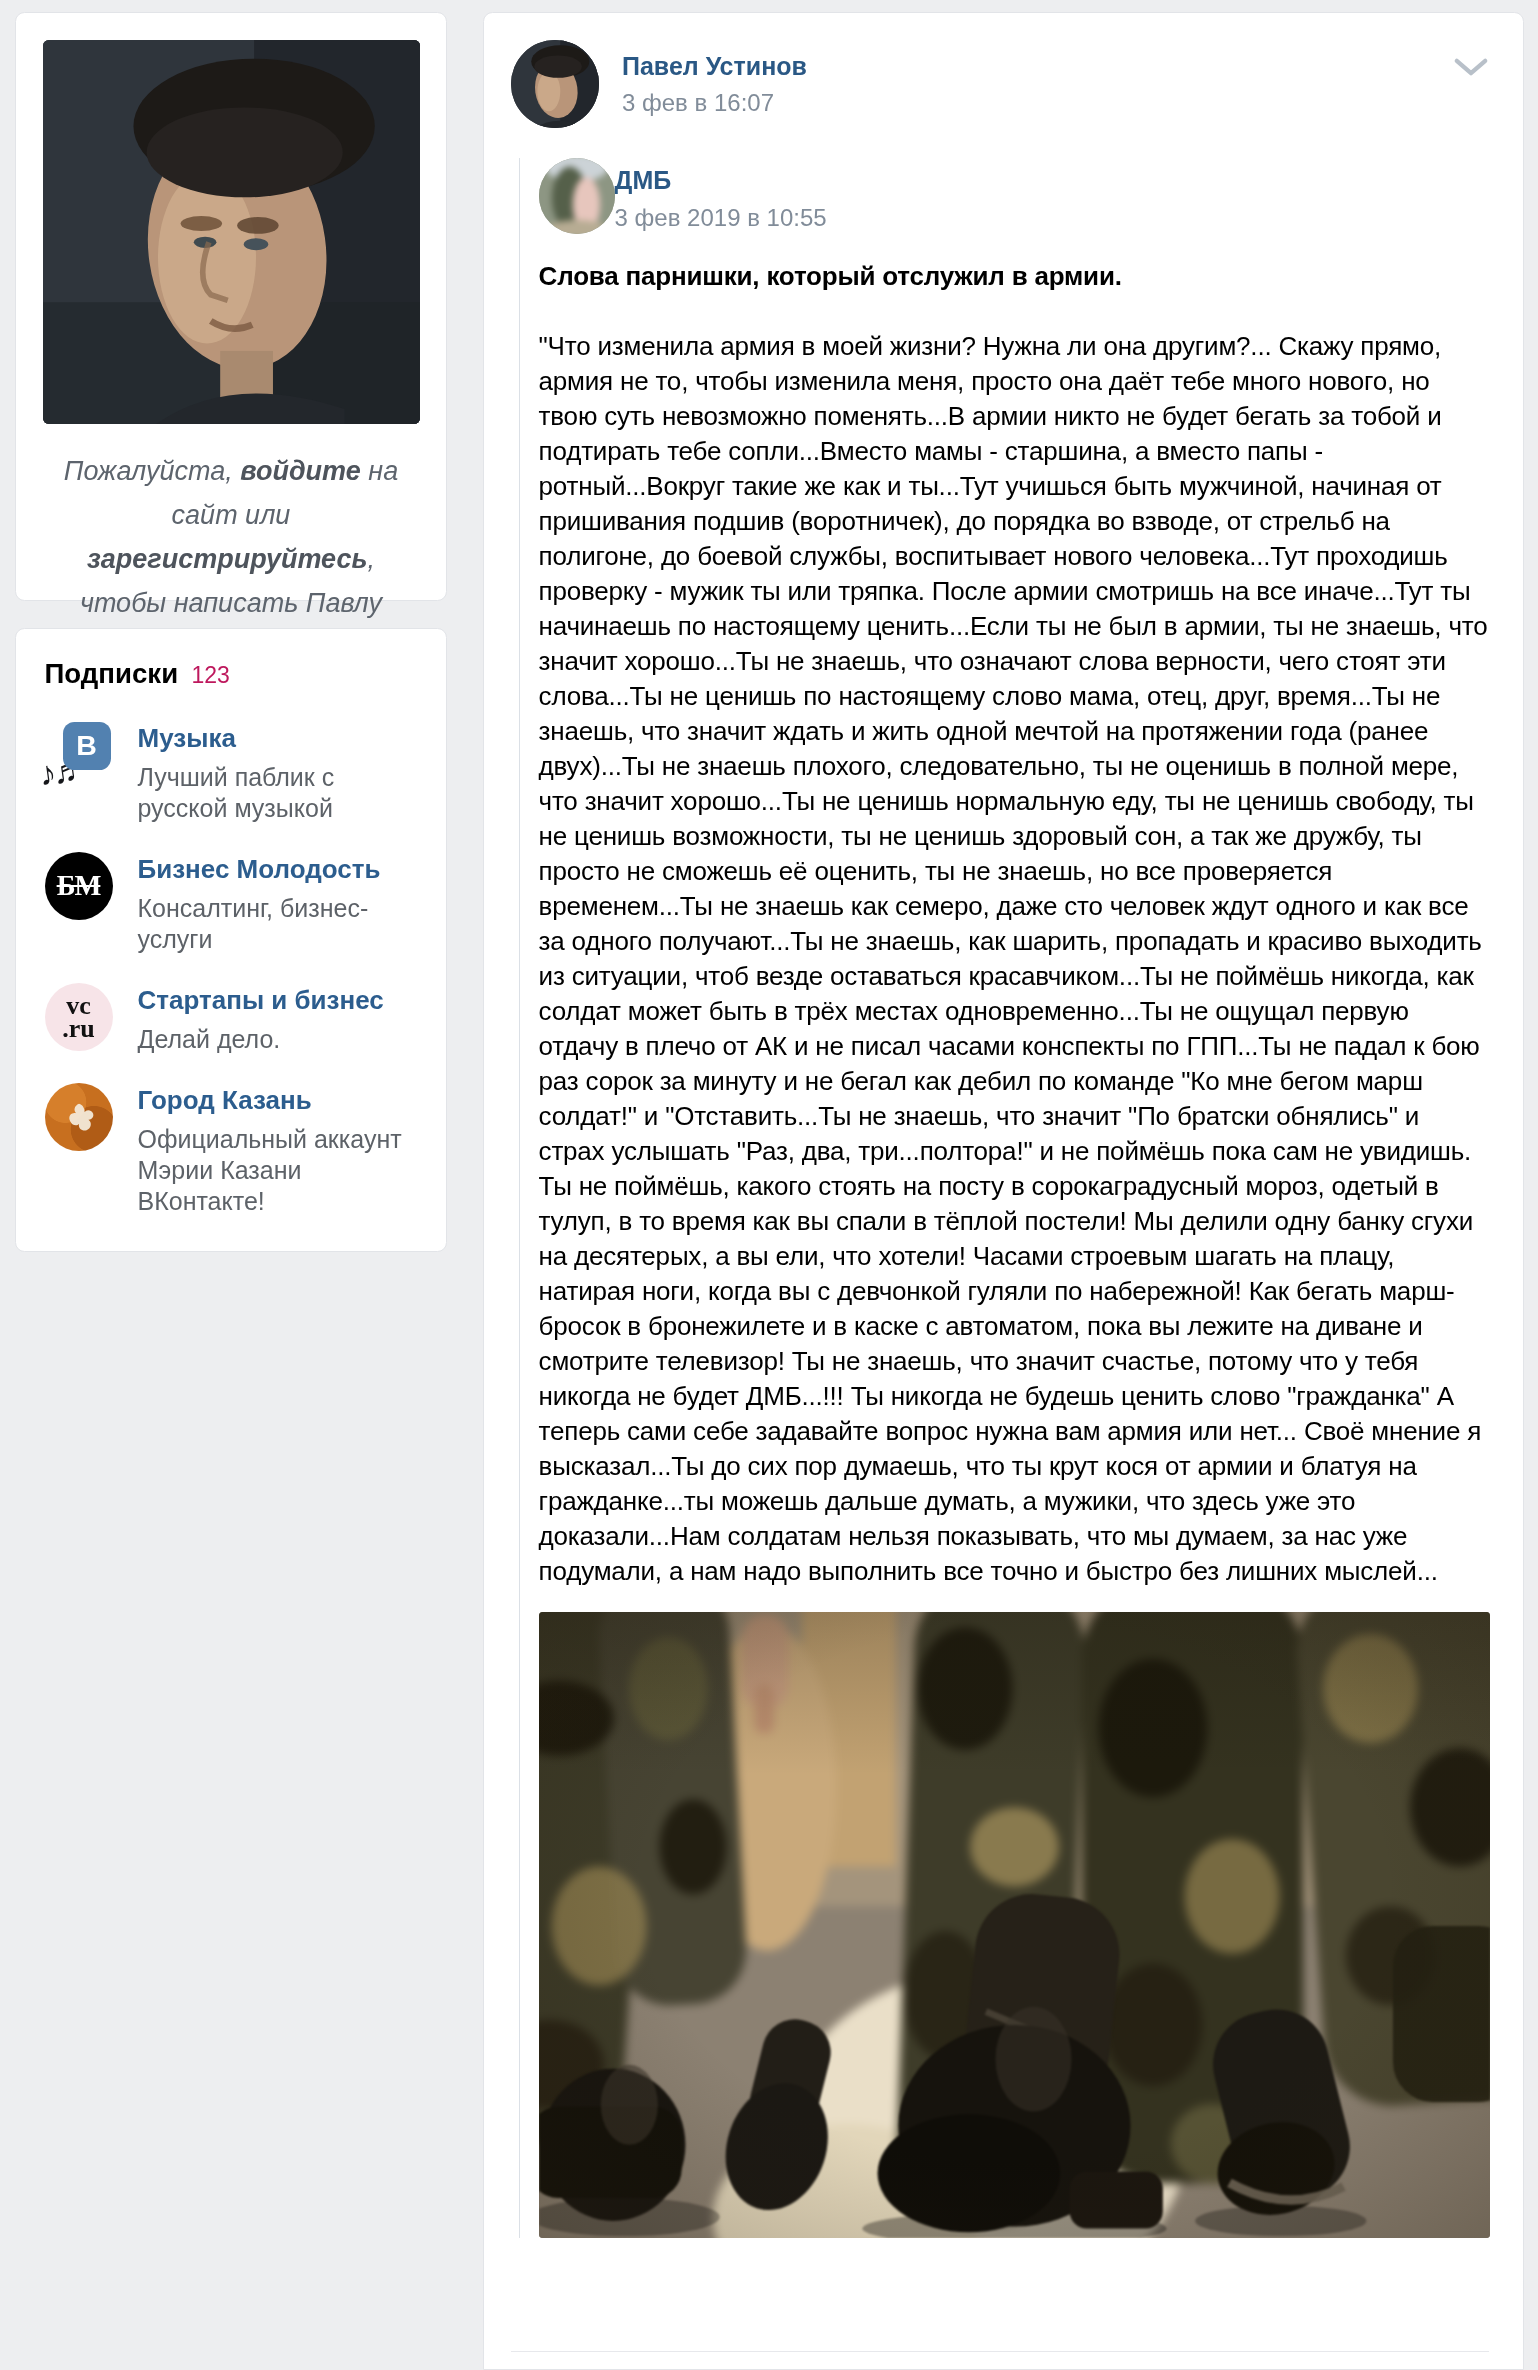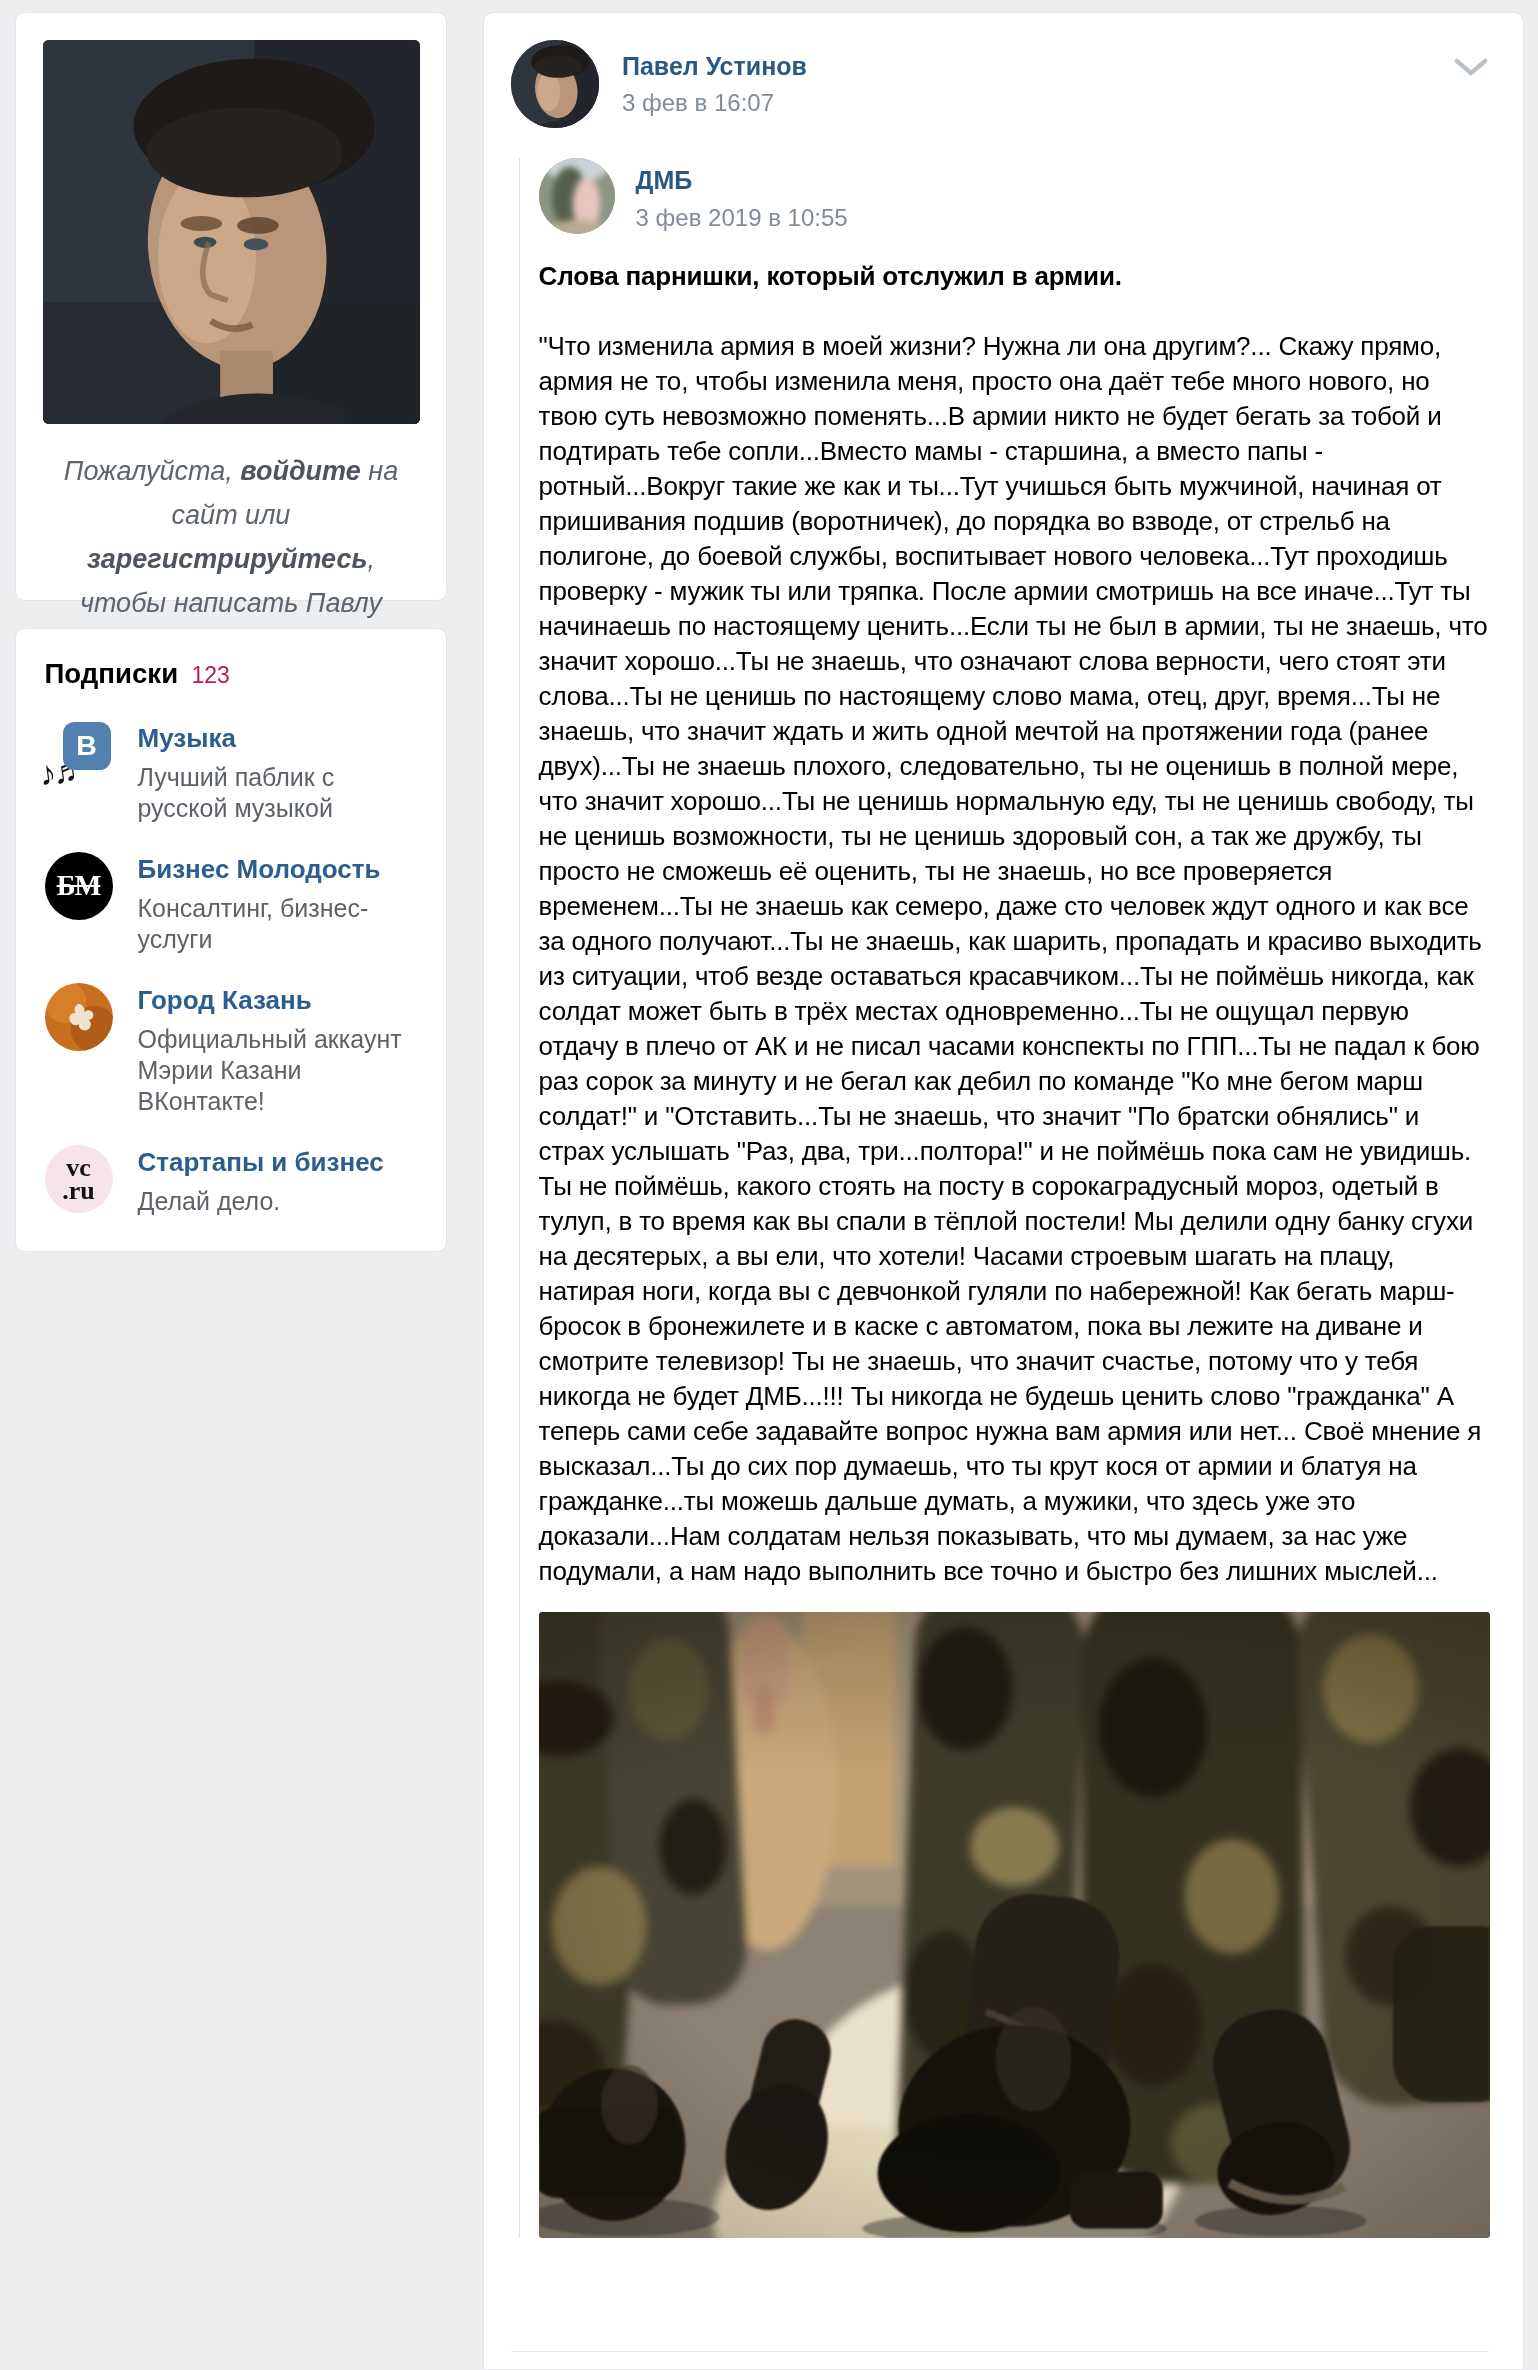--- a/index.html
+++ b/index.html
@@ -77,21 +77,21 @@
   .avatar svg { width:100%; height:100%; display:block; }
   .post-headinfo { margin-left:23px; }
   .author-name { font-size:25px; font-weight:700; color:#2a5885; margin-top:11.4px; cursor:pointer; }
   .post-date { font-size:24px; color:#818c99; margin-top:8.6px; cursor:pointer; }
   .menu-chevron { margin-left:auto; margin-top:17px; cursor:pointer; }
 
   .repost { margin-top:30px; margin-left:7.6px; border-left:1.9px solid #dbe0e6; padding-left:19px; }
   .repost-header { display:flex; align-items:flex-start; }
   .avatar-sm { width:76px; height:76px; border-radius:50%; overflow:hidden; flex:none; background:#8d9683; cursor:pointer; }
   .avatar-sm svg { width:100%; height:100%; display:block; filter:blur(2.9px); transform:scale(1.1); }
-  .repost-headinfo { margin-left:21px; }
+  .repost-headinfo { }
   .group-name { font-size:25px; font-weight:700; color:#2a5885; margin-top:7.6px; cursor:pointer; }
 
   .post-text { width:951px; font-size:26px; line-height:35px; letter-spacing:-0.2px; color:#000; }
   .post-intro { margin-top:25px;font-weight:bold; }
   .post-body { margin-top:35px; }
 
   
   .photo { position:relative; margin-top:23px; width:951px; height:626px;
     overflow:hidden; border-radius:3.8px; background:#8c8172; cursor:pointer; }
   .photo svg { position:absolute; left:0; top:0; width:100%; height:100%; }
@@ -157,39 +157,39 @@
         <div class="sub-icon icon-circle bm">
           <span>БМ</span>
         </div>
         <div>
           <div class="sub-name">Бизнес Молодость</div>
           <div class="sub-desc">Консалтинг, бизнес-услуги</div>
         </div>
       </div>
 
       <div class="sub-item">
+        <div class="sub-icon icon-circle vc">
+          <span>vc</span>
+          <span>.ru</span>
+        </div>
+        <div>
+          <div class="sub-name">Стартапы и бизнес</div>
+          <div class="sub-desc">Делай дело.</div>
+        </div>
+      </div>
+
+      <div class="sub-item">
         <div class="sub-icon icon-circle kzn">
           <svg viewBox="0 0 40 40" width="38" height="38">
             <path d="M20 6c-5 2-6 7-3 10-6-1-9 4-6 9 2 4 7 5 9 2-1 5 3 8 8 7 5-2 6-8 2-11 5 0 7-6 3-9-3-2-6-1-7 1 0-4-2-8-6-9z" fill="#f3e9d8" opacity="0.95"></path>
           </svg>
         </div>
         <div>
           <div class="sub-name">Город Казань</div>
           <div class="sub-desc">Официальный аккаунт Мэрии Казани ВКонтакте!</div>
-        </div>
-      </div>
-
-      <div class="sub-item">
-        <div class="sub-icon icon-circle vc">
-          <span>vc</span>
-          <span>.ru</span>
-        </div>
-        <div>
-          <div class="sub-name">Стартапы и бизнес</div>
-          <div class="sub-desc">Делай дело.</div>
         </div>
       </div>
 
     </div>
   </div>
 
   <div class="card post-card">
 
     <div class="post-header">
       <div class="avatar">

